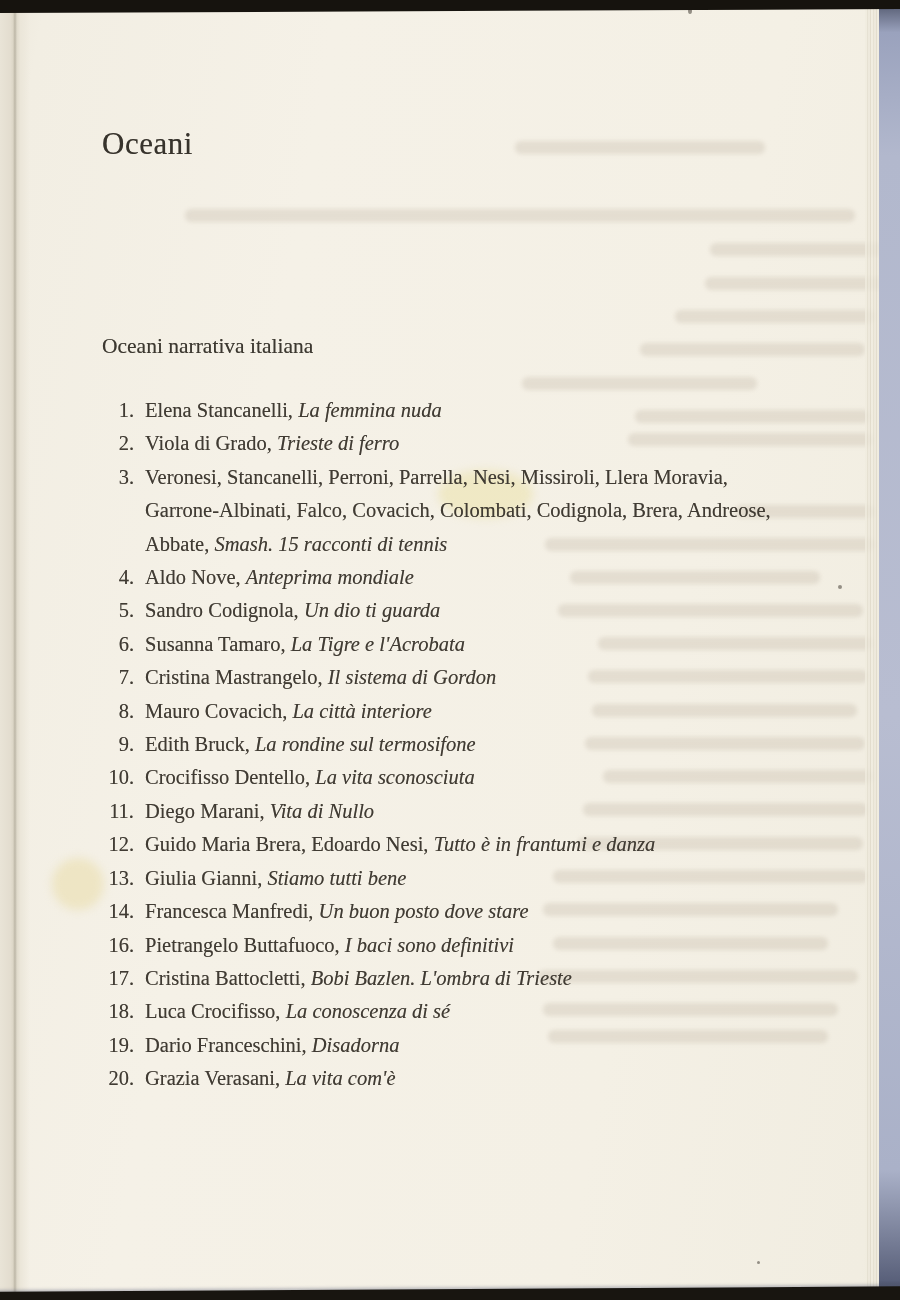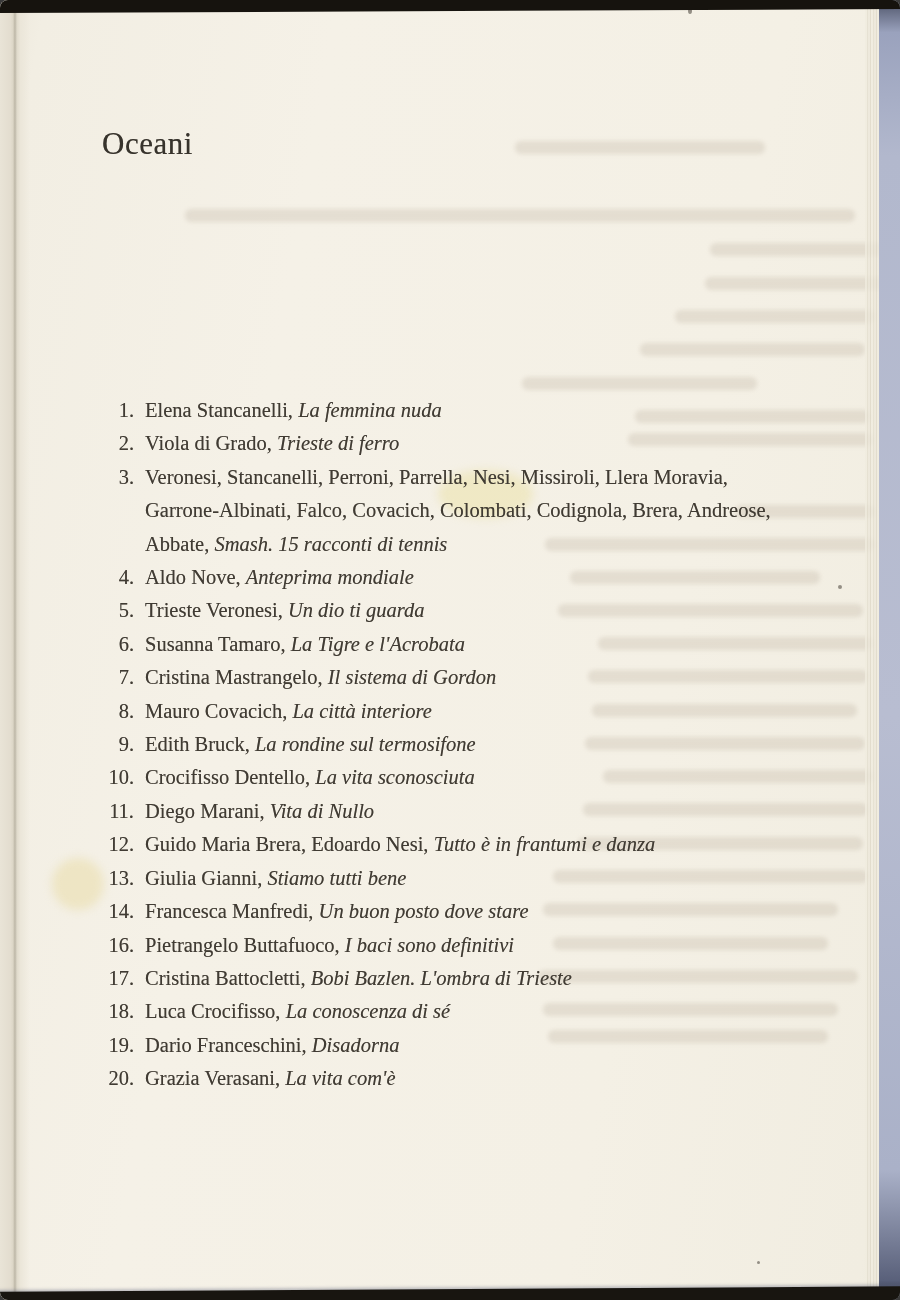--- a/index.html
+++ b/index.html
@@ -13,21 +13,20 @@
     height: 1300px;
     margin: 0 auto;
     overflow: hidden;
     background:
       linear-gradient(100deg,
         #ece7db 0%, #f2eee3 4%,
         #f5f1e7 30%, #f4f0e5 70%,
         #f1ede1 96%, #ece8dc 100%);
     font-family: "Liberation Serif", "DejaVu Serif", serif;
     color: #3e3a32;
-    border-radius: 8px;
   }
 
   
   .strip-top {
     position: absolute;
     top: -6px; left: -10px;
     width: 106%; height: 17px;
     background: #16130e;
     transform: rotate(-0.25deg);
   }
@@ -179,40 +178,41 @@
     </div>
 
   <div class="stain stain-a"></div>
   <div class="stain stain-b"></div>
   <div class="speck" style="left:688px;top:8px;width:4px;height:6px;"></div>
 
   <div class="speck" style="left:838px;top:585px;width:4px;height:4px;"></div>
   <div class="speck" style="left:757px;top:1261px;width:3px;height:3px;"></div>
 
   <h1 class="page-title">Oceani</h1>
+  <h2 class="series-heading">Oceani narrativa italiana</h2>
   <ol class="book-list">
       <li>
         <span class="item-number">1.</span>
         <span class="item-entry"><span class="item-authors">Elena Stancanelli, </span><span class="item-book-title">La femmina nuda</span></span>
       </li>
       <li>
         <span class="item-number">2.</span>
         <span class="item-entry"><span class="item-authors">Viola di Grado, </span><span class="item-book-title">Trieste di ferro</span></span>
       </li>
       <li>
         <span class="item-number">3.</span>
         <span class="item-entry"><span class="item-authors">Veronesi, Stancanelli, Perroni, Parrella, Nesi, Missiroli, Llera Moravia, Garrone-Albinati, Falco, Covacich, Colombati, Codignola, Brera, Andreose, Abbate, </span><span class="item-book-title">Smash. 15 racconti di tennis</span></span>
       </li>
       <li>
         <span class="item-number">4.</span>
         <span class="item-entry"><span class="item-authors">Aldo Nove, </span><span class="item-book-title">Anteprima mondiale</span></span>
       </li>
       <li>
         <span class="item-number">5.</span>
-        <span class="item-entry"><span class="item-authors">Trieste Veronesi, </span><span class="item-book-title">Un dio ti guarda</span></span>
+        <span class="item-entry"><span class="item-authors">Sandro Codignola, </span><span class="item-book-title">Un dio ti guarda</span></span>
       </li>
       <li>
         <span class="item-number">6.</span>
         <span class="item-entry"><span class="item-authors">Susanna Tamaro, </span><span class="item-book-title">La Tigre e l'Acrobata</span></span>
       </li>
       <li>
         <span class="item-number">7.</span>
         <span class="item-entry"><span class="item-authors">Cristina Mastrangelo, </span><span class="item-book-title">Il sistema di Gordon</span></span>
       </li>
       <li>

